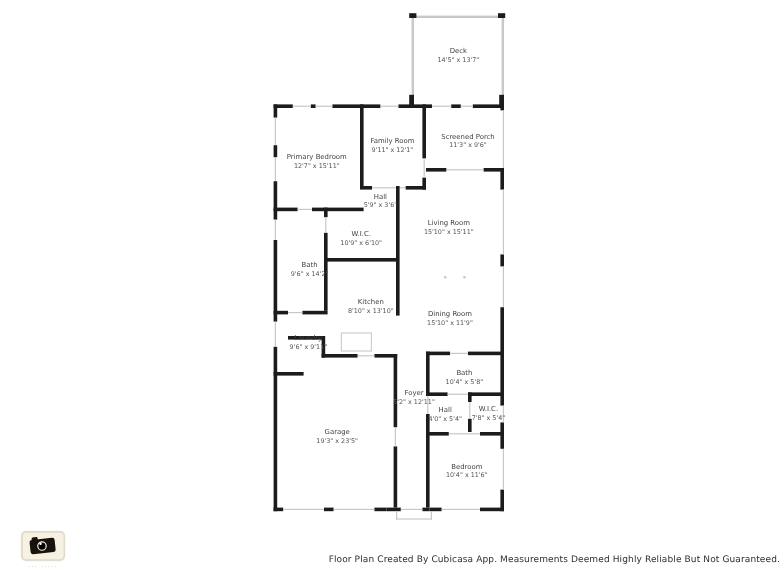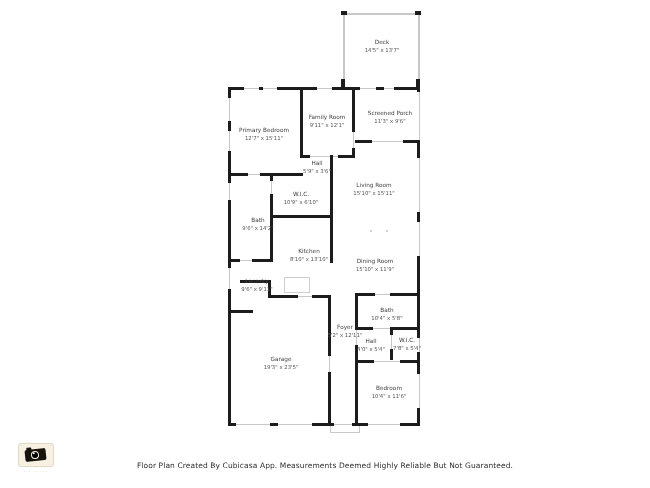--- a/index.html
+++ b/index.html
@@ -15,21 +15,21 @@
   
   .room{
     position:absolute;width:90px;margin-left:-45px;text-align:center;
     transform:scale(.82);transform-origin:center center;
     color:var(--label,#4a4a4a);pointer-events:none;line-height:1.25;
   }
   .room .rname{font-size:7px;color:#3f3f3f;}
   .room .rdims{font-size:6.5px;color:#555555;}
   
   .footer{
-    position:absolute;left:0;right:0;top:461px;text-align:center;
+    position:absolute;left:0;right:0;top:461px;text-align:right;
     font-size:7.5px;letter-spacing:.1px;color:var(--footer,#2e2e2e);
   }
   
   .logo{position:absolute;left:18px;top:443px;width:36px;text-align:center;}
   .badge{
     width:34px;height:22px;margin:0 auto;background:var(--logobg,#f6f1e2);
     border:1px solid #e3dac3;border-radius:4px;position:relative;
     box-shadow:0 0 1px rgba(0,0,0,.15);
   }
   .cam{

